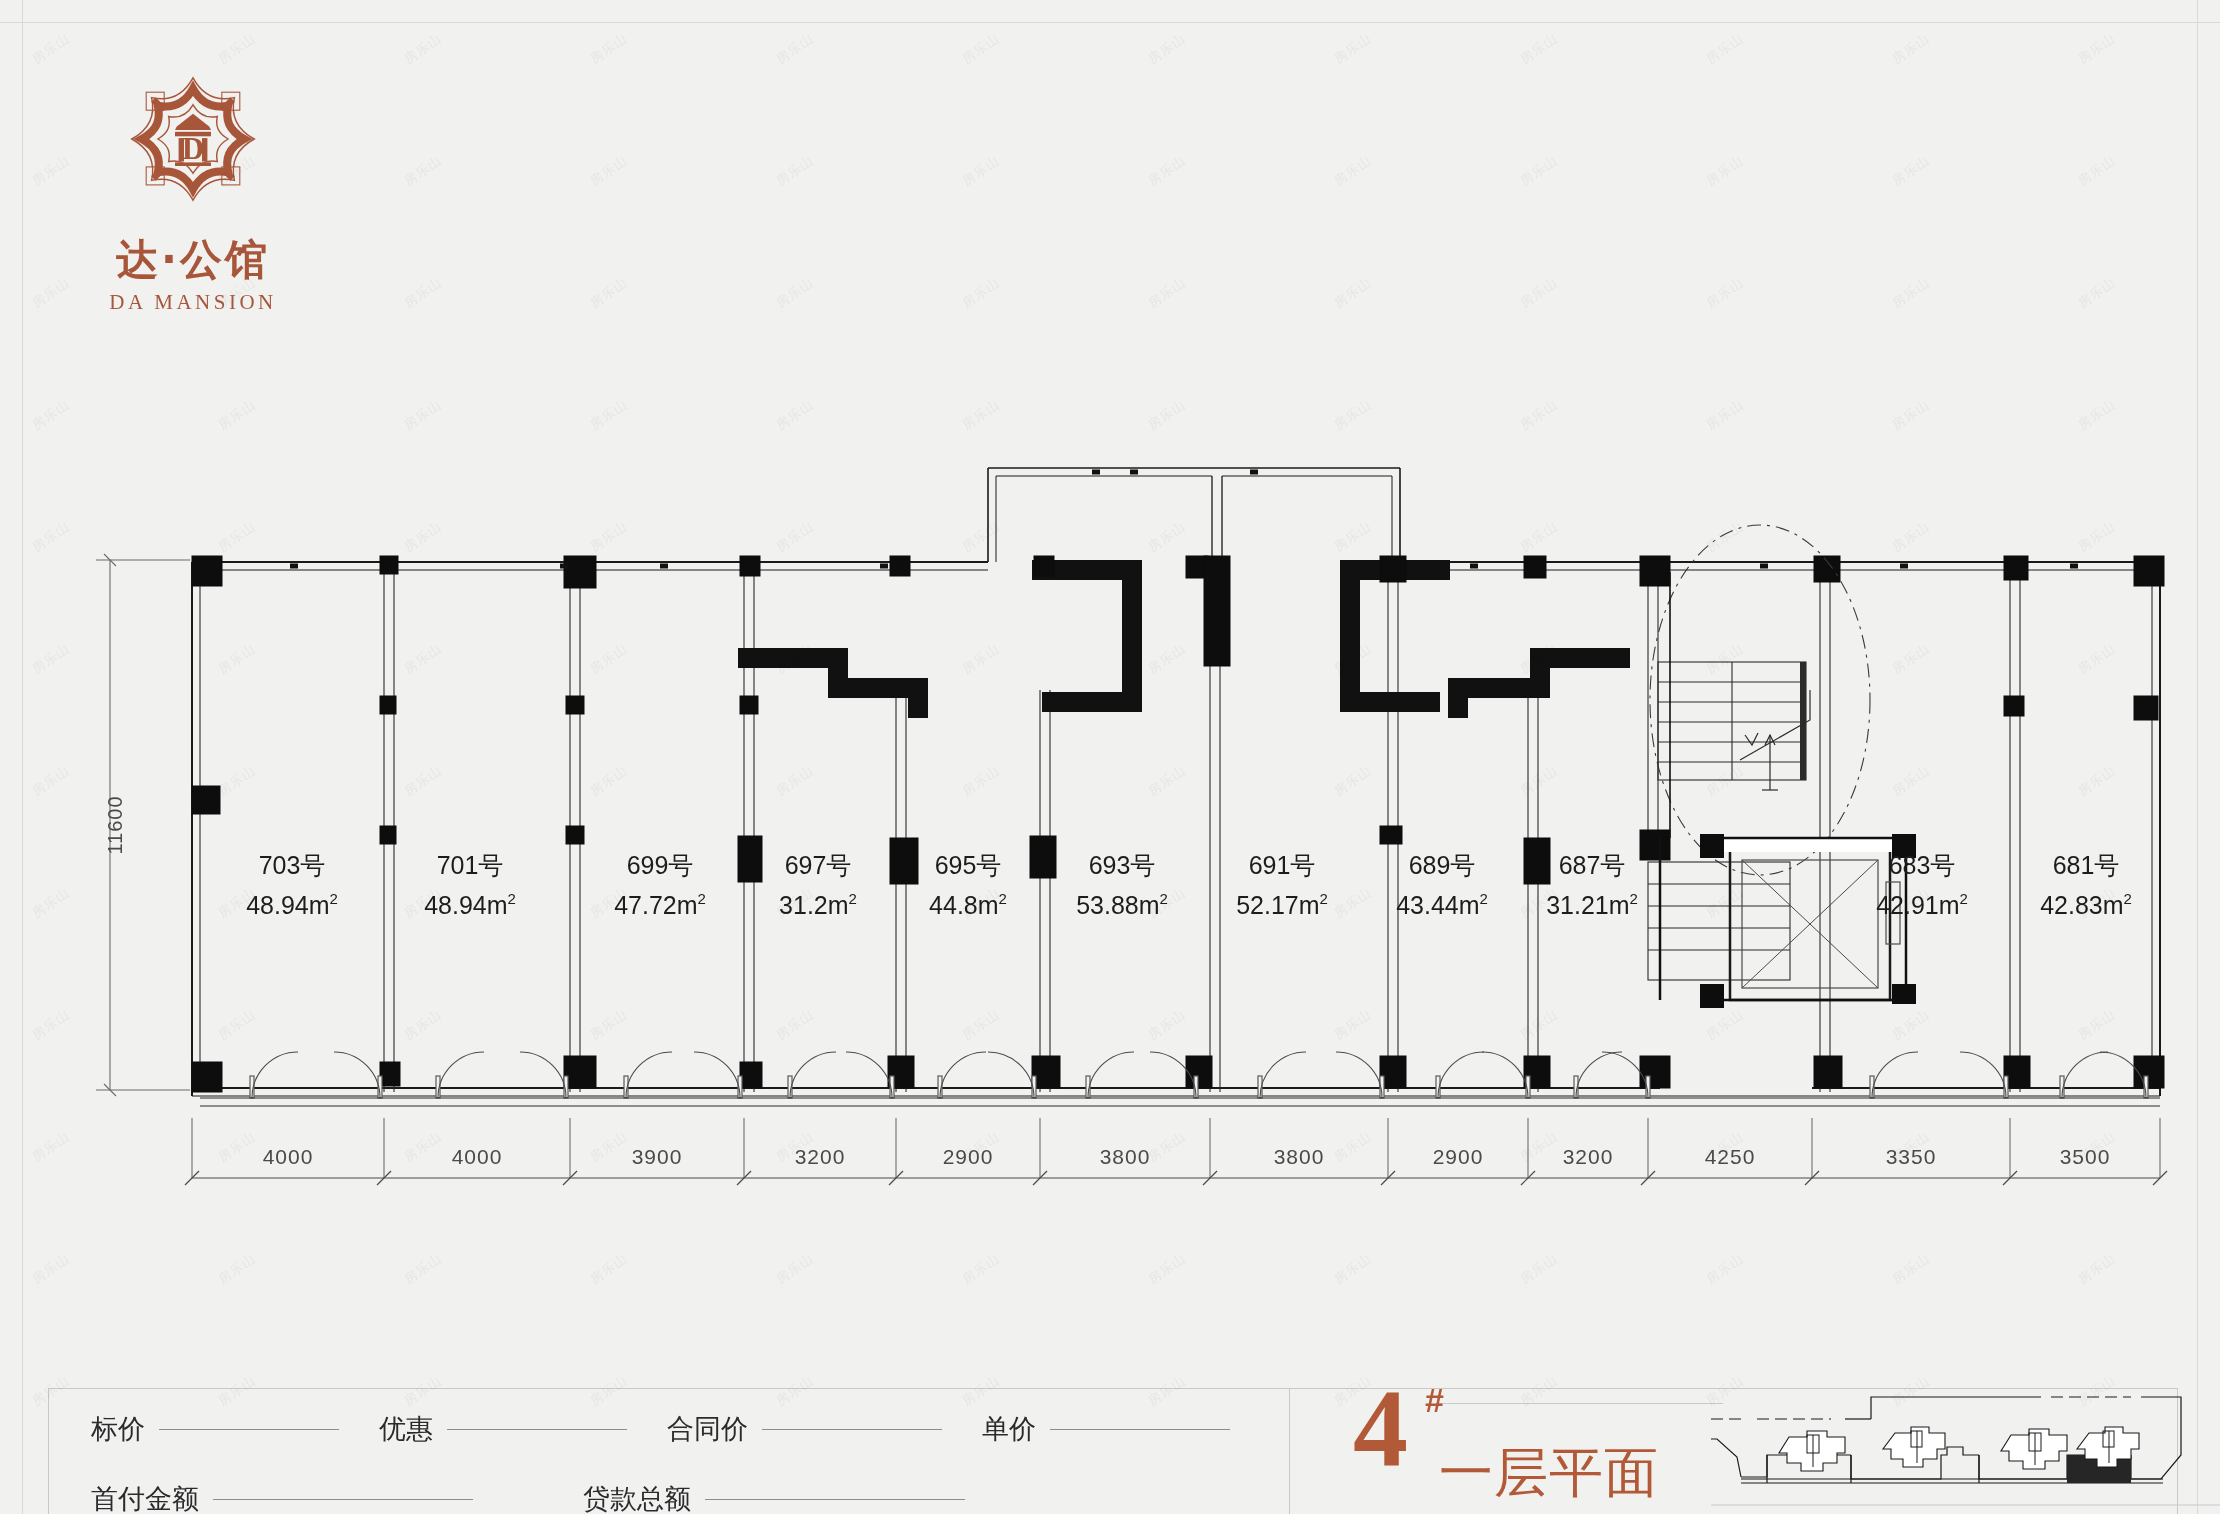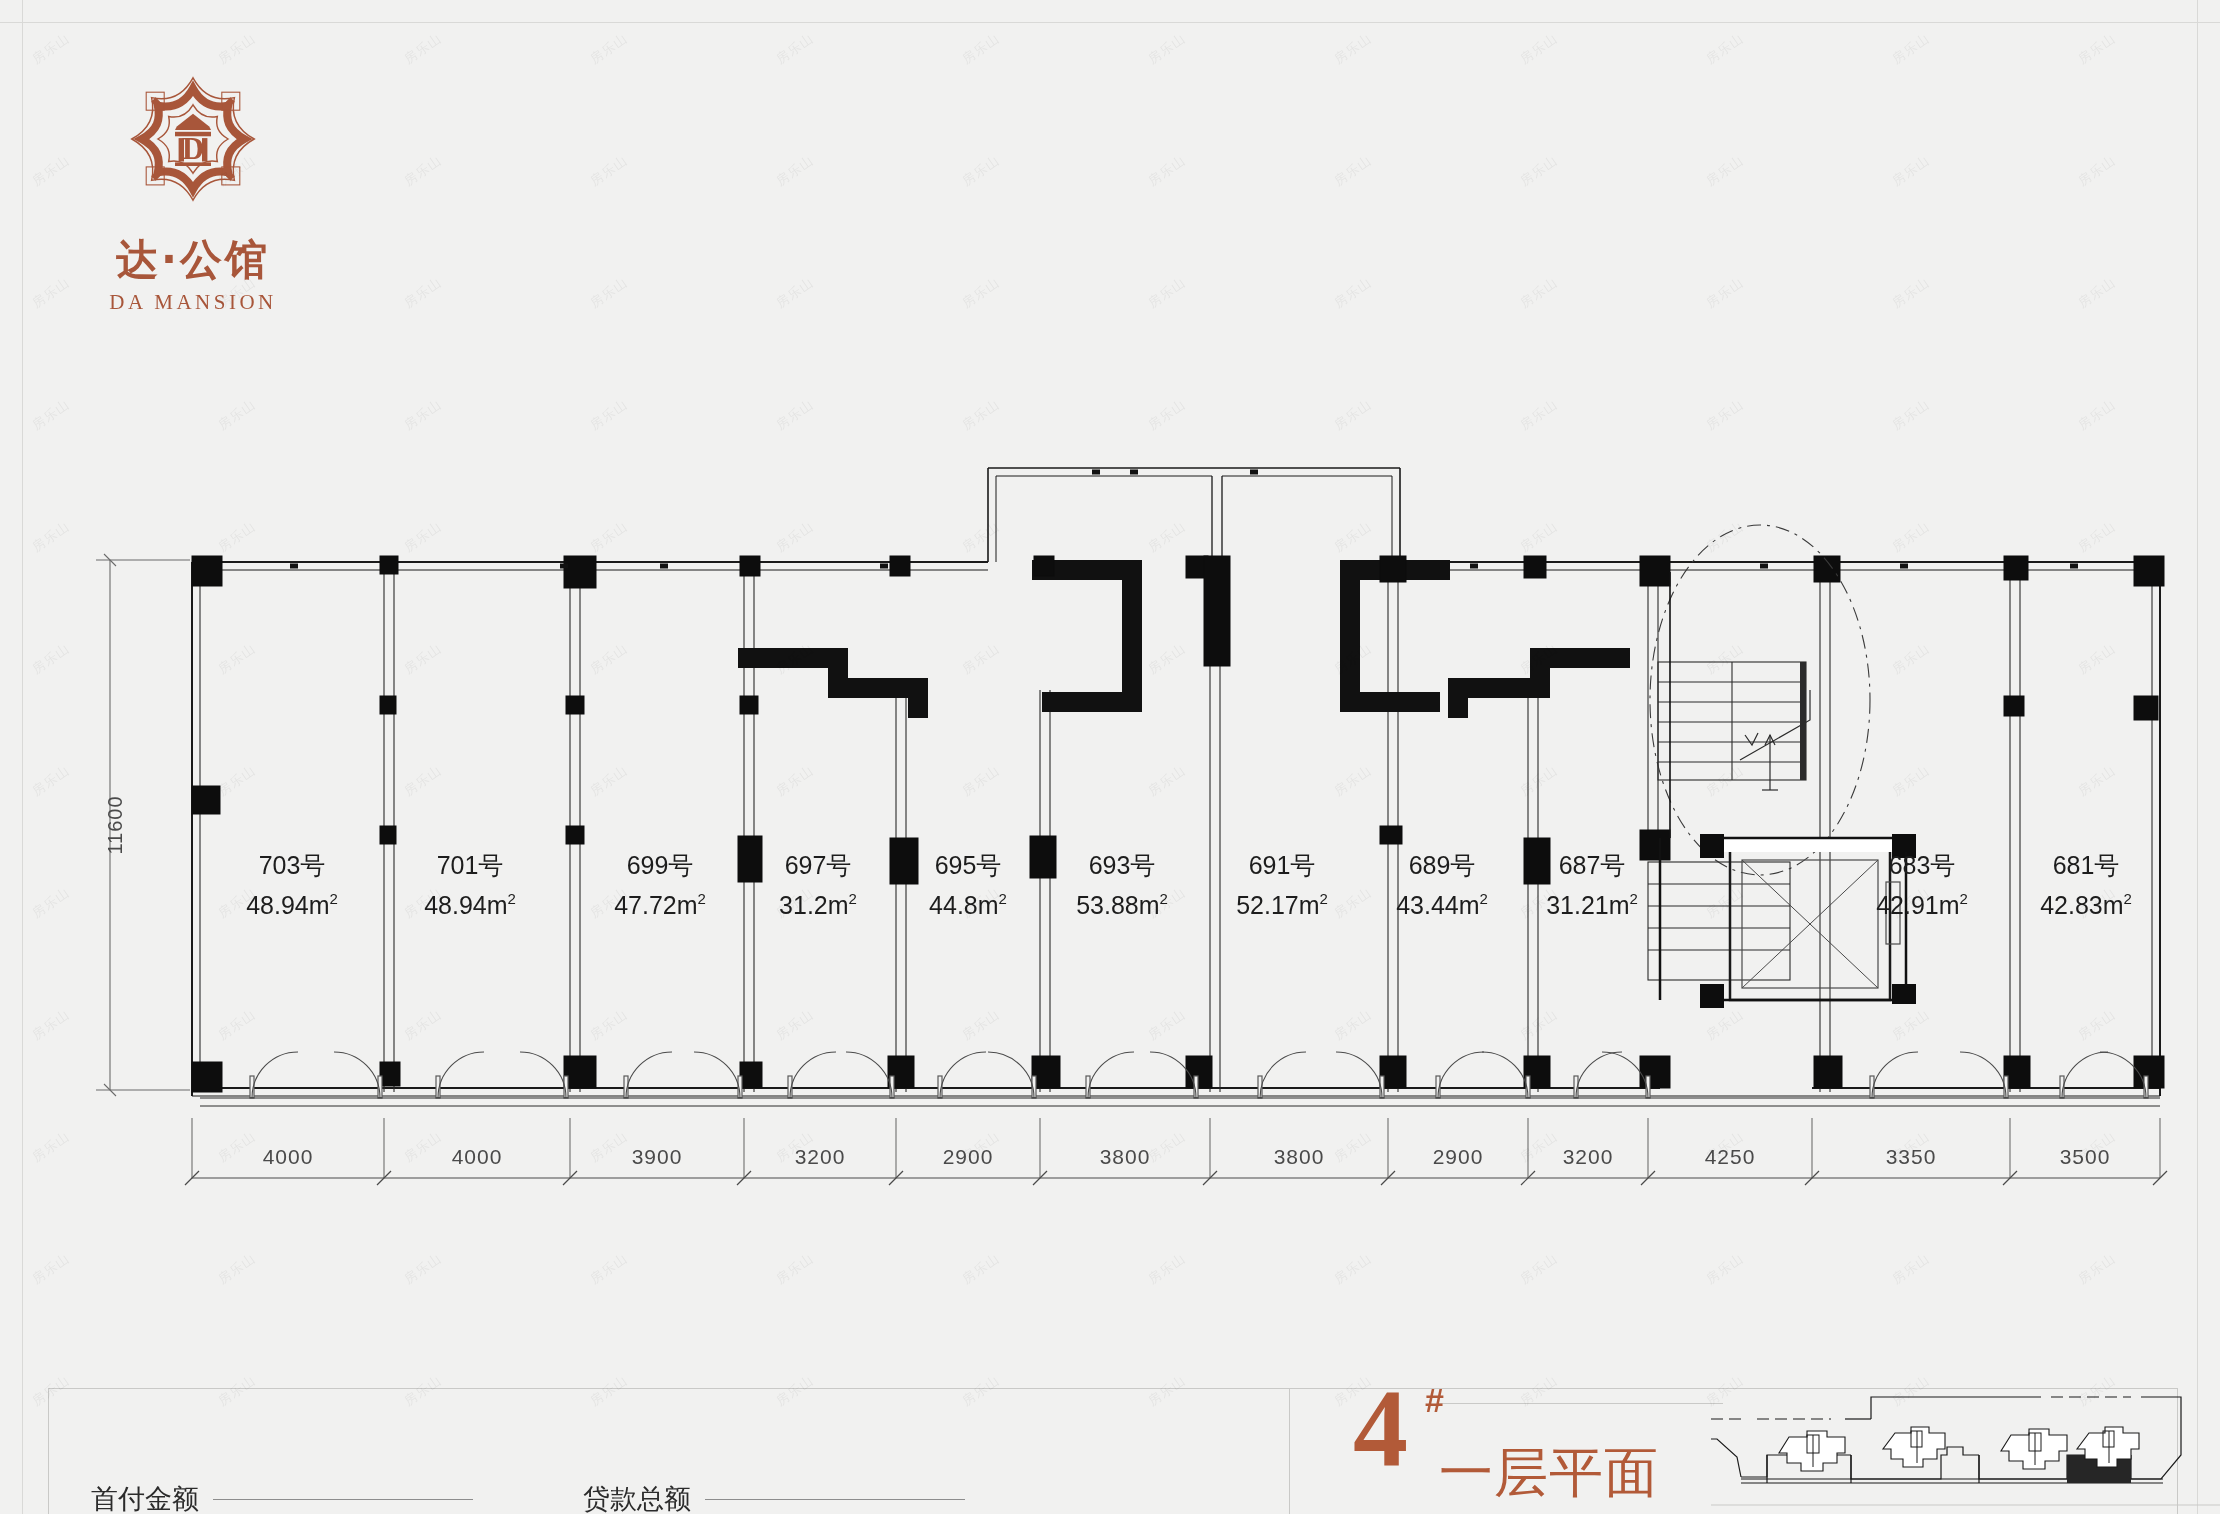--- a/index.html
+++ b/index.html
@@ -456,20 +456,30 @@
         <text x="1592" y="914" text-anchor="middle" font-family="Liberation Sans, sans-serif" font-size="25" fill="#1d1d1d">31.21m<tspan dy="-10" font-size="15">2</tspan></text>
         <text x="1922" y="874" text-anchor="middle" font-family="Liberation Sans, sans-serif" font-size="25" fill="#1d1d1d">683号</text>
         <text x="1922" y="914" text-anchor="middle" font-family="Liberation Sans, sans-serif" font-size="25" fill="#1d1d1d">42.91m<tspan dy="-10" font-size="15">2</tspan></text>
         <text x="2086" y="874" text-anchor="middle" font-family="Liberation Sans, sans-serif" font-size="25" fill="#1d1d1d">681号</text>
         <text x="2086" y="914" text-anchor="middle" font-family="Liberation Sans, sans-serif" font-size="25" fill="#1d1d1d">42.83m<tspan dy="-10" font-size="15">2</tspan></text>
       </g>
   </svg>
 
   <div class="bottombar">
 
+    <div class="form-row r1">
+      <span class="fl" style="margin-left:42px;">标价</span>
+      <span class="rule" style="width:180px;margin-left:14px;"></span>
+      <span class="fl" style="margin-left:40px;">优惠</span>
+      <span class="rule" style="width:180px;margin-left:14px;"></span>
+      <span class="fl" style="margin-left:40px;">合同价</span>
+      <span class="rule" style="width:180px;margin-left:14px;"></span>
+      <span class="fl" style="margin-left:40px;">单价</span>
+      <span class="rule" style="width:180px;margin-left:14px;"></span>
+    </div>
 
     <div class="form-row r2">
       <span class="fl" style="margin-left:42px;">首付金额</span>
       <span class="rule" style="width:260px;margin-left:14px;"></span>
       <span class="fl" style="margin-left:110px;">贷款总额</span>
       <span class="rule" style="width:260px;margin-left:14px;"></span>
     </div>
 
     <div class="divider-v" style="left:1240px;"></div>
 

